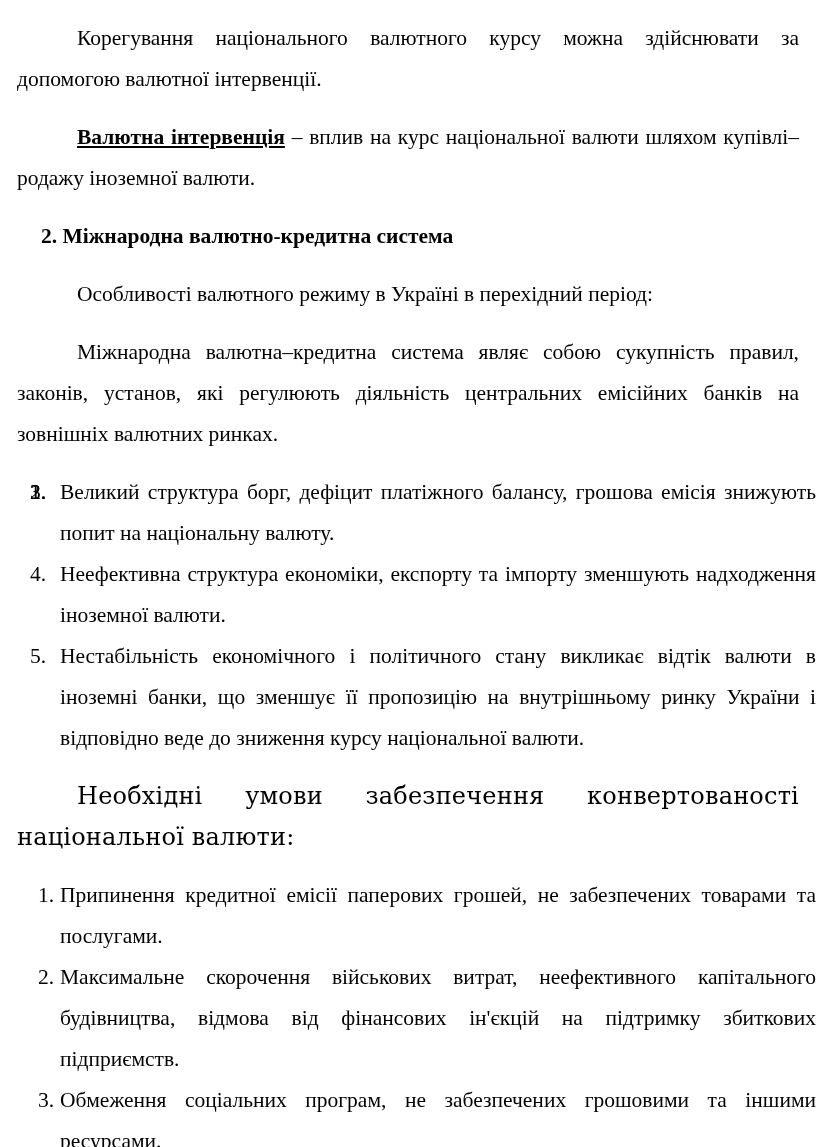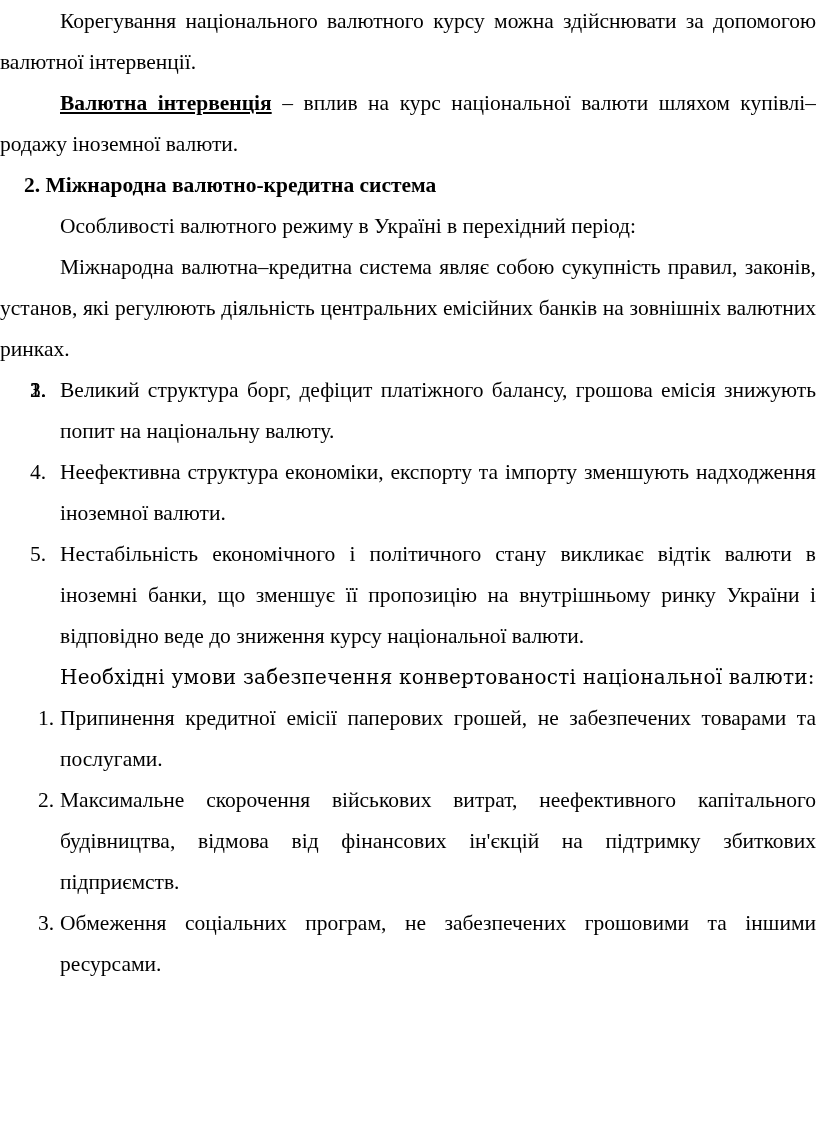--- a/index.html
+++ b/index.html
@@ -14,39 +14,39 @@
     background: #ffffff;
     color: #000000;
     font-family: "Liberation Serif", serif;
     font-size: 21.5px;
     line-height: 41px;
     overflow: hidden;
     box-sizing: border-box;
     padding-top: 1px;
   }
   .page p {
-    margin: 0;
+    margin: 17px;
     text-align: justify;
   }
   .indent {
     text-indent: 60px;
   }
   .bold {
     font-weight: bold;
     text-decoration: underline;
   }
   .heading {
     text-align: center;
     font-weight: bold;
     padding-right: 42px; 
     padding-left: 24px;
   }
   .alt-font {
     font-family: "DejaVu Serif", serif;
-    font-size: 20px;
+    font-size: 24px;
     letter-spacing: 0.2px;
   }
   .li {
     position: relative;
     padding-left: 60px;
     text-align: justify;
   }
   .li .marker {
     position: absolute;
     left: 30px;

